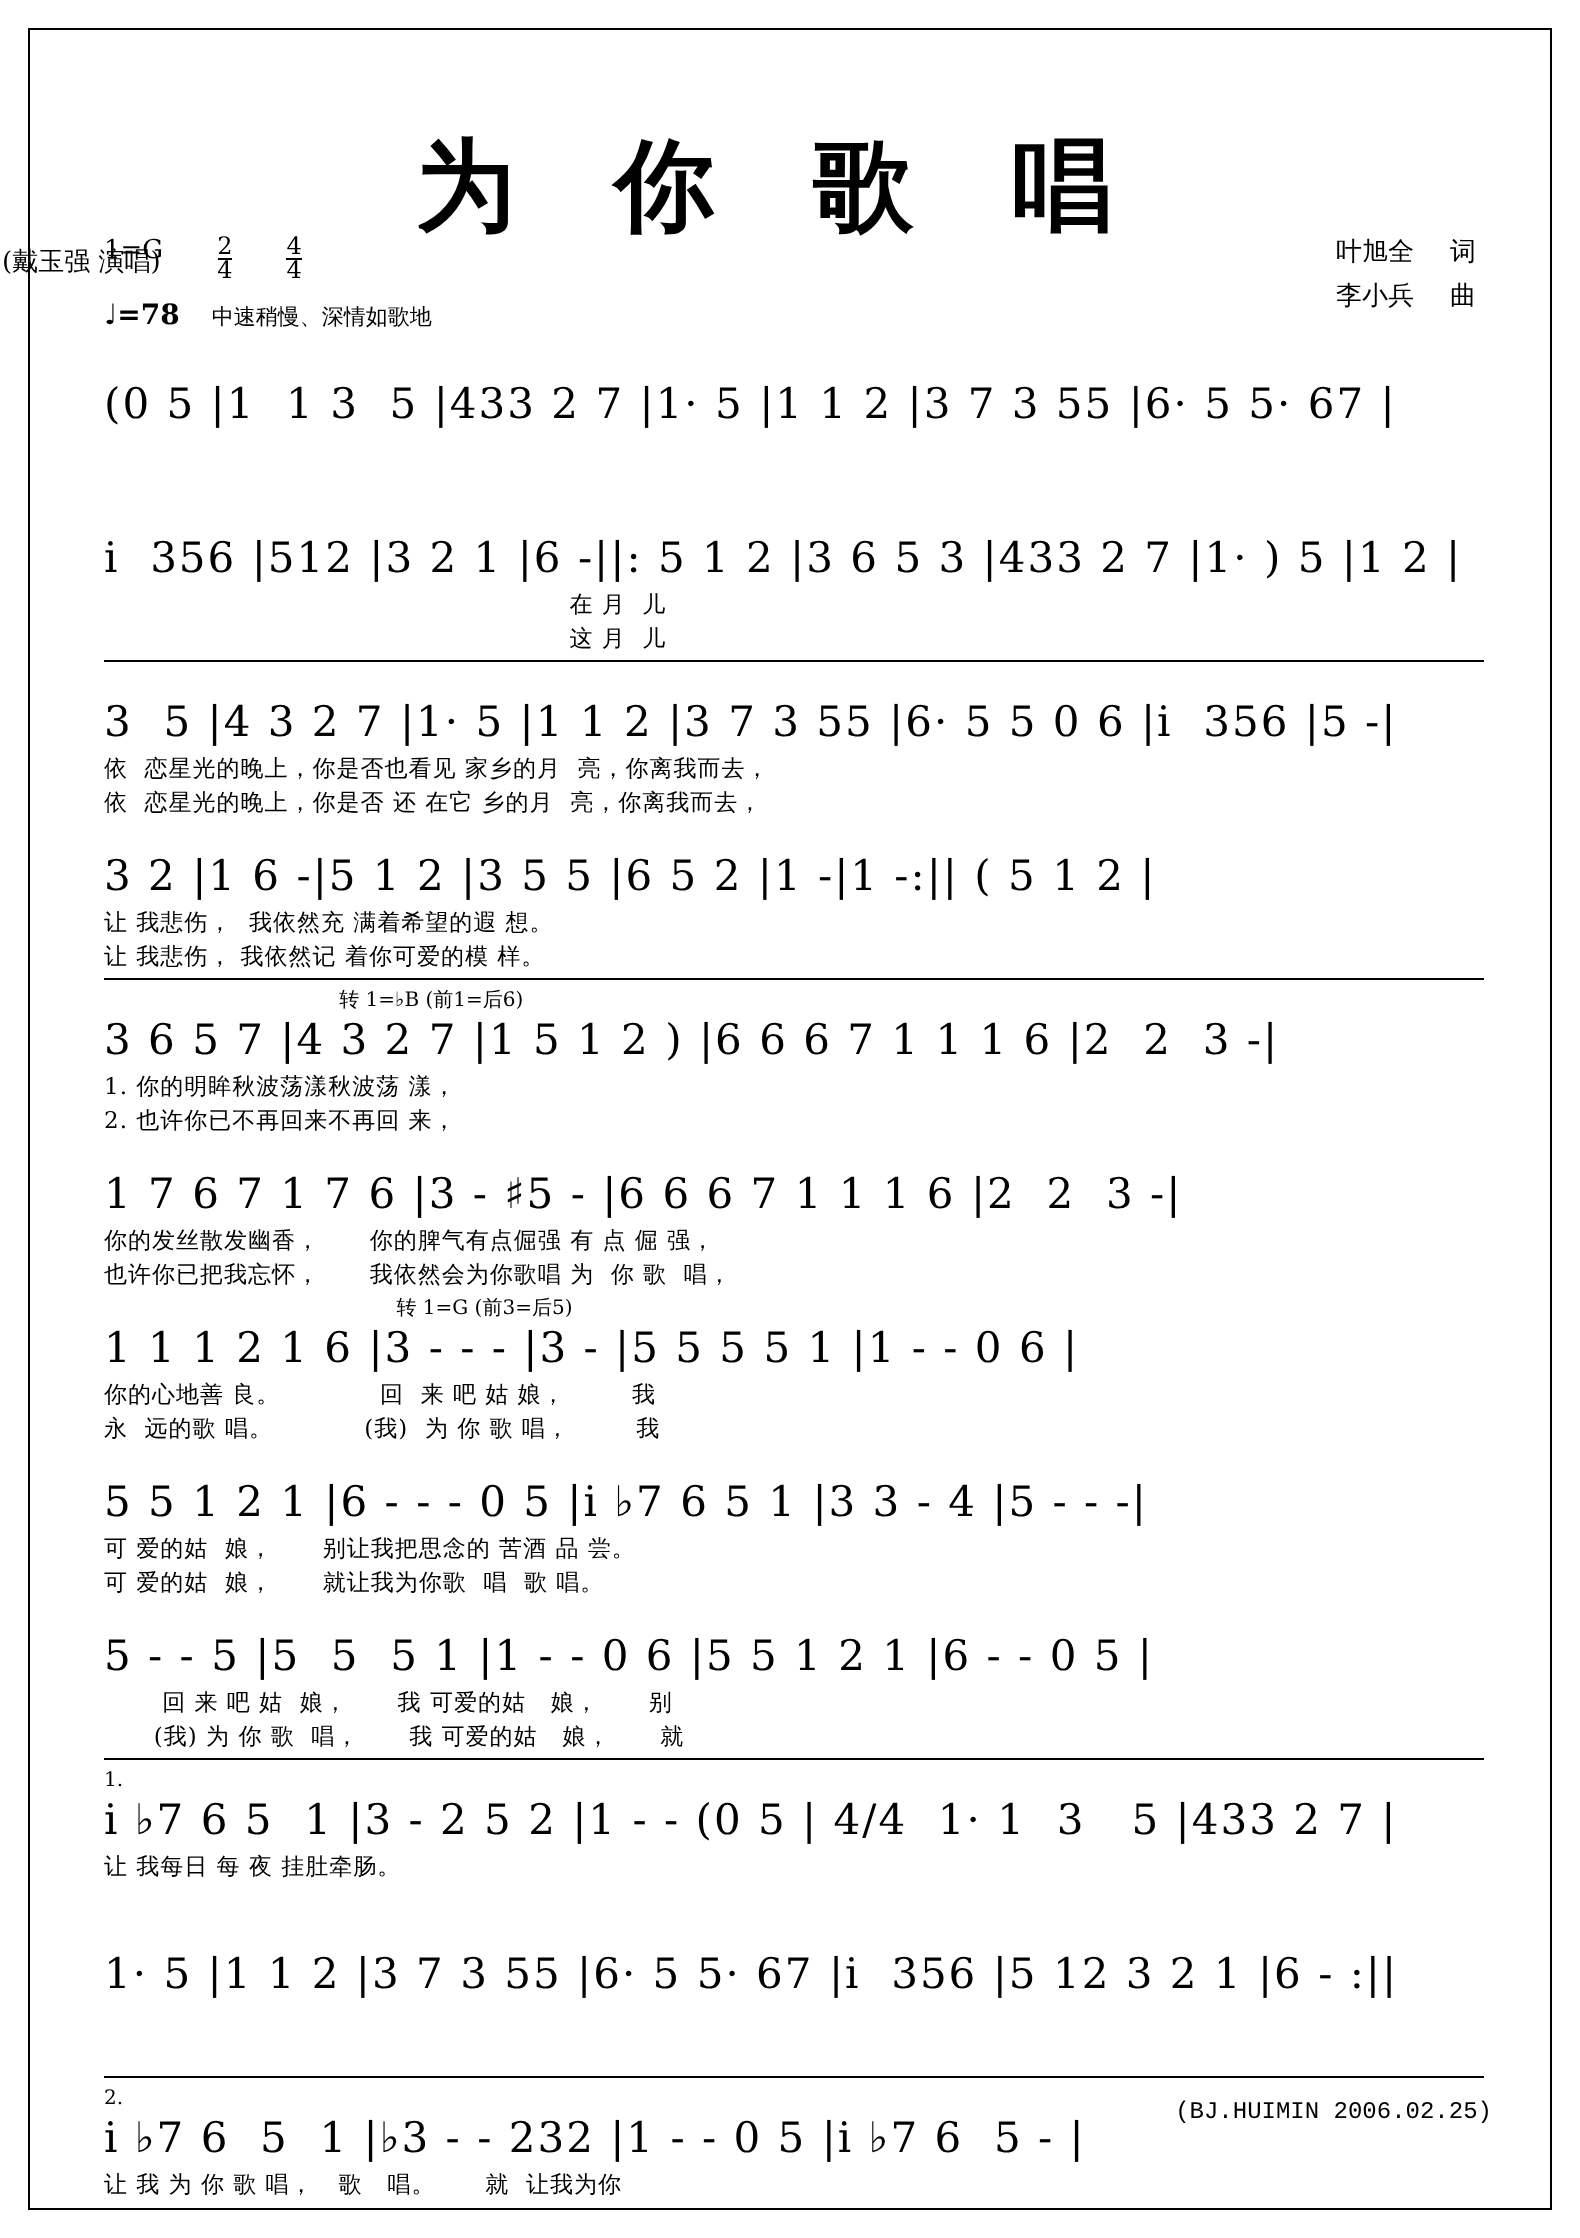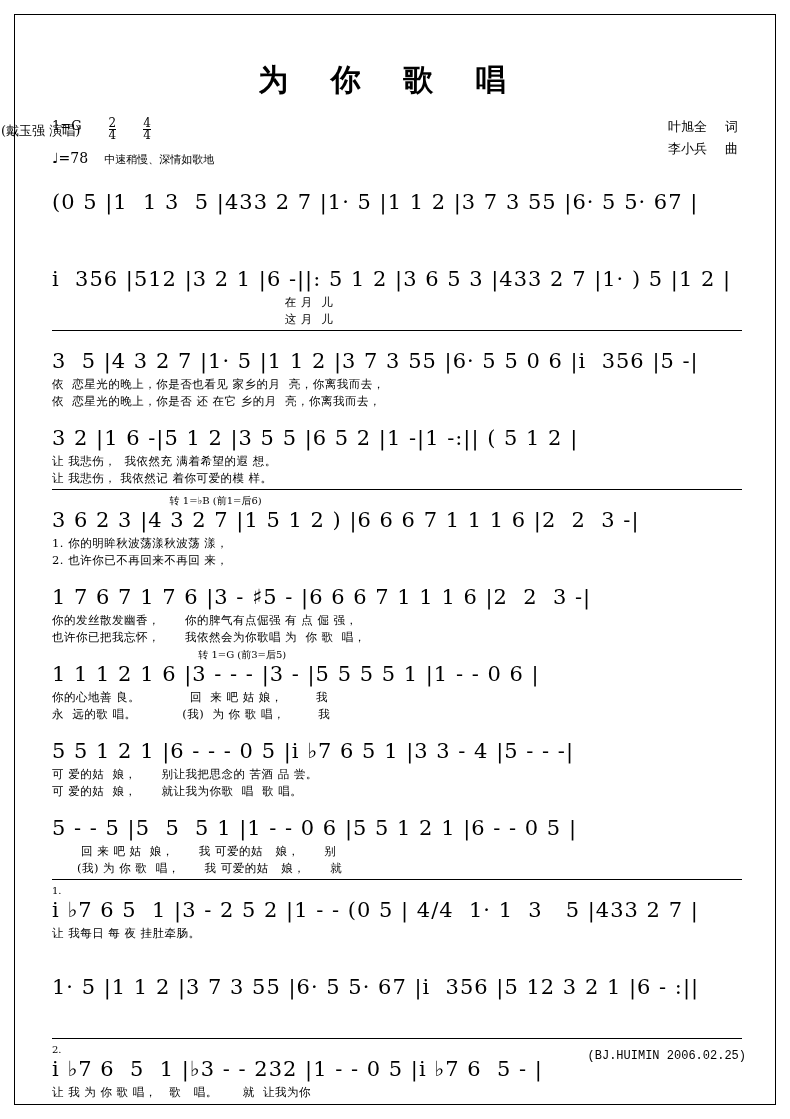--- a/index.html
+++ b/index.html
@@ -21,21 +21,21 @@
     border:1px solid #000;
     pointer-events:none;
   }
 
   
   .title{
     position:absolute;
     top:60px;left:0;width:780px;
     text-align:center;
     font-family:"DejaVu Serif","Liberation Serif",serif;
-    font-size:30px;
+    font-size:50px;
     letter-spacing:16px;
     font-weight:bold;
   }
   .subtitle{
     position:absolute;
     top:122px;left:1px;width:790px;
     font-size:13px;
     font-family:"DejaVu Serif","Liberation Serif",serif;
   }
   .credits{
@@ -66,21 +66,21 @@
   }
   .meter .num{display:block;}
   .meter .den{display:block;border-top:1px solid #000;}
   .tempo{
     position:absolute;
     top:150px;left:52px;
     font-size:12px;
     white-space:nowrap;
     font-family:"DejaVu Serif","Liberation Serif",serif;
   }
-  .tempo .note{font-size:14px;}
+  .tempo .note{font-size:14px;font-weight:bold;}
   .tempo .expr{font-size:11px;margin-left:16px;}
 
   
   .music{
     position:absolute;
     left:52px;top:176px;
     width:690px;
   }
   .sys{
     position:relative;
@@ -181,21 +181,21 @@
     </div>
     <div class="sys">
       <div class="marker"></div>
       <div class="row-notes">3 2 |1 6 -|5 1 2 |3 5 5 |6 5 2 |1 -|1 -:|| ( 5 1 2 |</div>
       <div class="row-lyrics">让 我悲伤，  我依然充 满着希望的遐 想。</div>
       <div class="row-lyrics second">让 我悲伤， 我依然记 着你可爱的模 样。</div>
       <div class="sysline"></div>
     </div>
     <div class="sys">
       <div class="marker">                                     转 1=♭B (前1=后6)</div>
-      <div class="row-notes">3 6 2 3 |4 3 2 7 |1 5 1 2 ) |6 6 6 7 1 1 1 6 |2  2  3 -|</div>
+      <div class="row-notes">3 6 5 7 |4 3 2 7 |1 5 1 2 ) |6 6 6 7 1 1 1 6 |2  2  3 -|</div>
       <div class="row-lyrics">1. 你的明眸秋波荡漾秋波荡 漾，</div>
       <div class="row-lyrics second">2. 也许你已不再回来不再回 来，</div>
     </div>
     <div class="sys">
       <div class="marker"></div>
       <div class="row-notes">1 7 6 7 1 7 6 |3 - ♯5 - |6 6 6 7 1 1 1 6 |2  2  3 -|</div>
       <div class="row-lyrics">你的发丝散发幽香，      你的脾气有点倔强 有 点 倔 强，</div>
       <div class="row-lyrics second">也许你已把我忘怀，      我依然会为你歌唱 为  你 歌  唱，</div>
     </div>
     <div class="sys">

